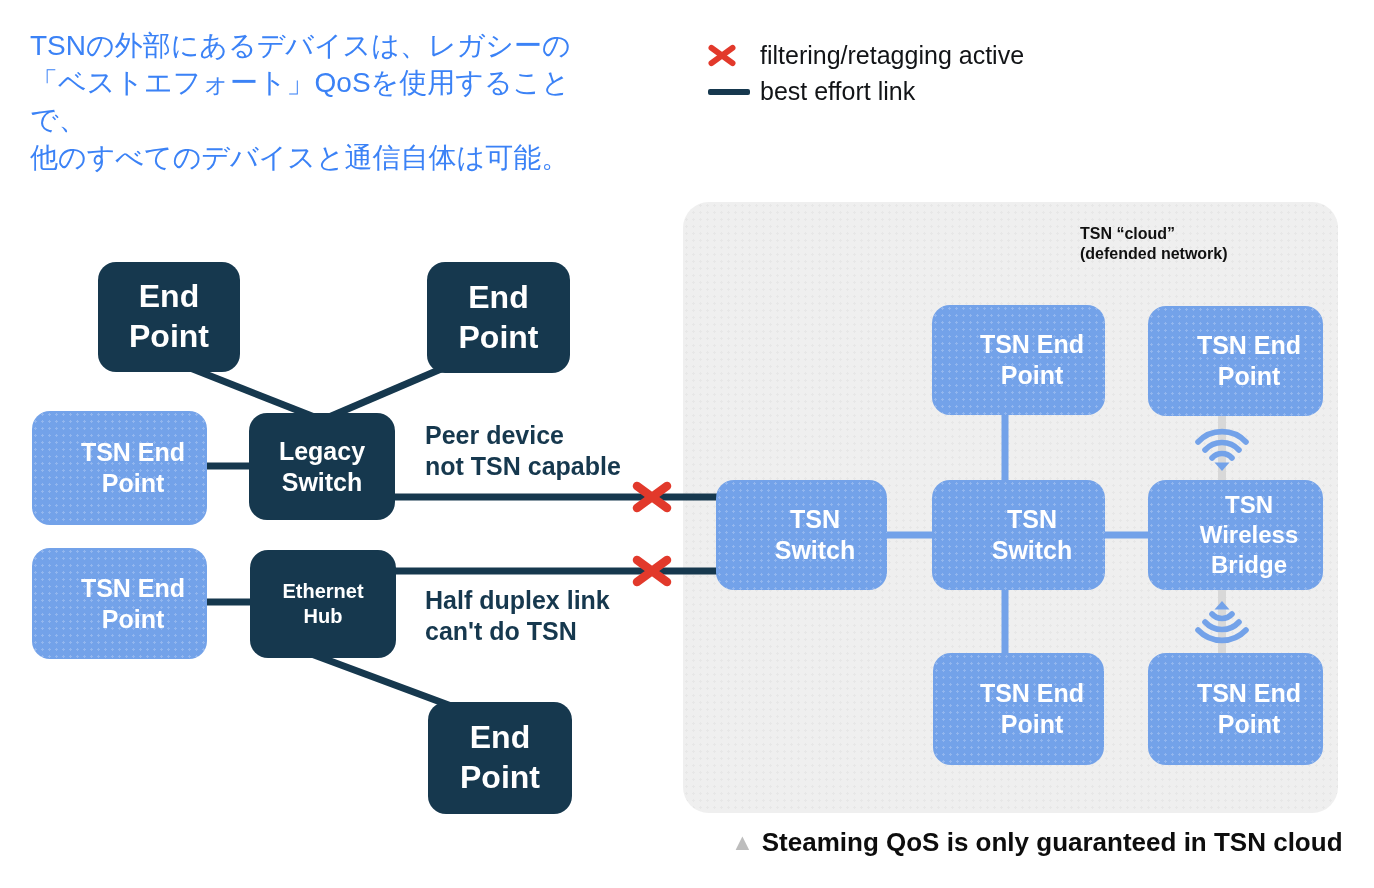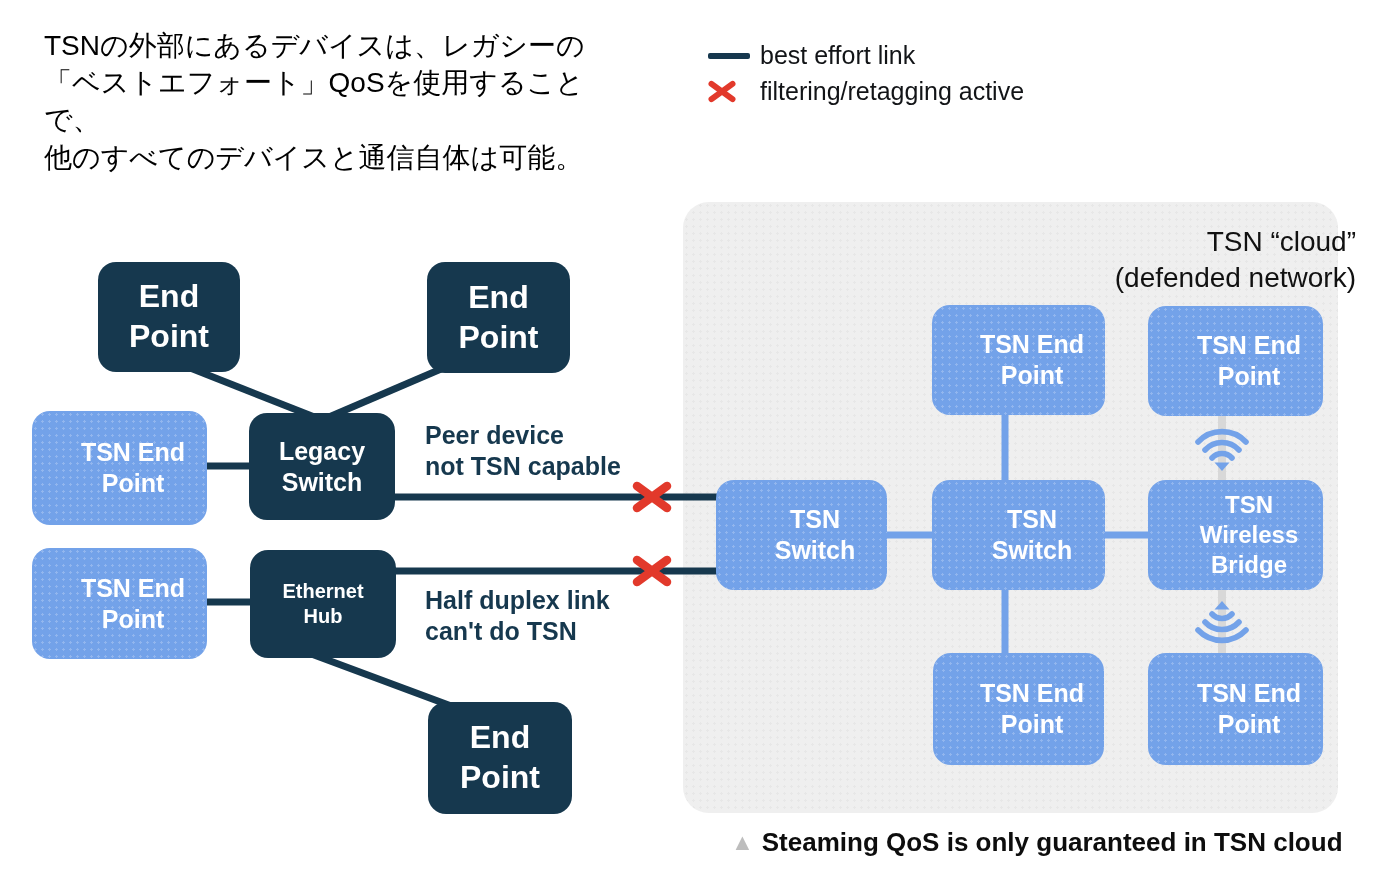--- a/index.html
+++ b/index.html
@@ -6,40 +6,40 @@
     --navy:#16384E; --blue:#73A2E9; --red:#E2392B;
     --cloud-bg:#EFEFEF; --gray-line:#D8D8D8; --triangle:#BDBDBD; --ink:#121417;
   }
   html,body{margin:0;padding:0;background:#fff;}
   .stage{
     position:relative;width:1374px;height:888px;background:#fff;overflow:hidden;
     font-family:"Liberation Sans","DejaVu Sans",sans-serif;
   }
   
   .note-ja{
-    position:absolute;left:44px;top:27px;width:580px;
-    font-size:28px;line-height:1.33;font-weight:500;color:#000000;white-space:pre-line;
+    position:absolute;left:30px;top:27px;width:580px;
+    font-size:28px;line-height:1.33;font-weight:500;color:#3b82f6;white-space:pre-line;
   }
   .legend{position:absolute;left:708px;top:38px;display:flex;flex-direction:column;gap:1px;}
   .legend-row{display:flex;align-items:center;height:35px;}
   .legend-icon-cell{width:52px;display:flex;align-items:center;justify-content:flex-start;}
   .legend-label{font-size:25px;font-weight:500;color:var(--ink);}
   .swatch{width:42px;height:6px;border-radius:2px;}
   .swatch.navy{background:var(--navy);}
   .swatch.blue{background:var(--blue);}
   
   .cloud{
     position:absolute;left:683px;top:202px;width:655px;height:611px;
     background:var(--cloud-bg);border-radius:26px;
     background-image:radial-gradient(rgba(0,0,0,0.035) 1px,transparent 1.3px);
     background-size:7px 7px;
   }
   .cloud-title{
-    position:absolute;left:1080px;top:224px;width:276px;text-align:right;
-    font-size:28px;font-weight:400;color:#111;line-height:1.27;white-space:pre-line;
+    position:absolute;left:1080px;top:224px;width:276px;text-align:left;
+    font-size:16px;font-weight:700;color:#111;line-height:1.27;white-space:pre-line;
   }
   
   svg.links{position:absolute;left:0;top:0;}
   .ln-navy{stroke:var(--navy);stroke-width:7;fill:none;}
   .ln-blue{stroke:var(--blue);stroke-width:7;fill:none;}
   .ln-gray{stroke:var(--gray-line);stroke-width:8;fill:none;}
   .x-stroke{stroke:var(--red);stroke-width:8.5;stroke-linecap:round;fill:none;}
   
   .box{
     position:absolute;border-radius:18px;display:flex;align-items:center;justify-content:center;
@@ -74,31 +74,31 @@
 
 <div class="stage">
 
   <div class="note-ja">TSNの外部にあるデバイスは、レガシーの
 「ベストエフォート」QoSを使用することで、
 他のすべてのデバイスと通信自体は可能。</div>
 
   <div class="legend">
     <div class="legend-row">
       <span class="legend-icon-cell">
-        <span class="swatch navy"></span>
-      </span>
-      <span class="legend-label">best effort link</span>
-    </div>
-    <div class="legend-row">
-      <span class="legend-icon-cell">
         <svg class="xmark" width="28" height="23" viewBox="0 0 40 30">
             <path class="x-stroke" d="M5 4 L35 26 M35 4 L5 26"></path>
           </svg>
       </span>
       <span class="legend-label">filtering/retagging active</span>
+    </div>
+    <div class="legend-row">
+      <span class="legend-icon-cell">
+        <span class="swatch navy"></span>
+      </span>
+      <span class="legend-label">best effort link</span>
     </div>
   </div>
 
   <div class="cloud"></div>
   <div class="cloud-title">TSN “cloud”
 (defended network)</div>
 
   <svg class="links" width="1374" height="888" viewBox="0 0 1374 888">
 
     <line class="ln-navy" x1="170" y1="360" x2="322" y2="420"></line>

